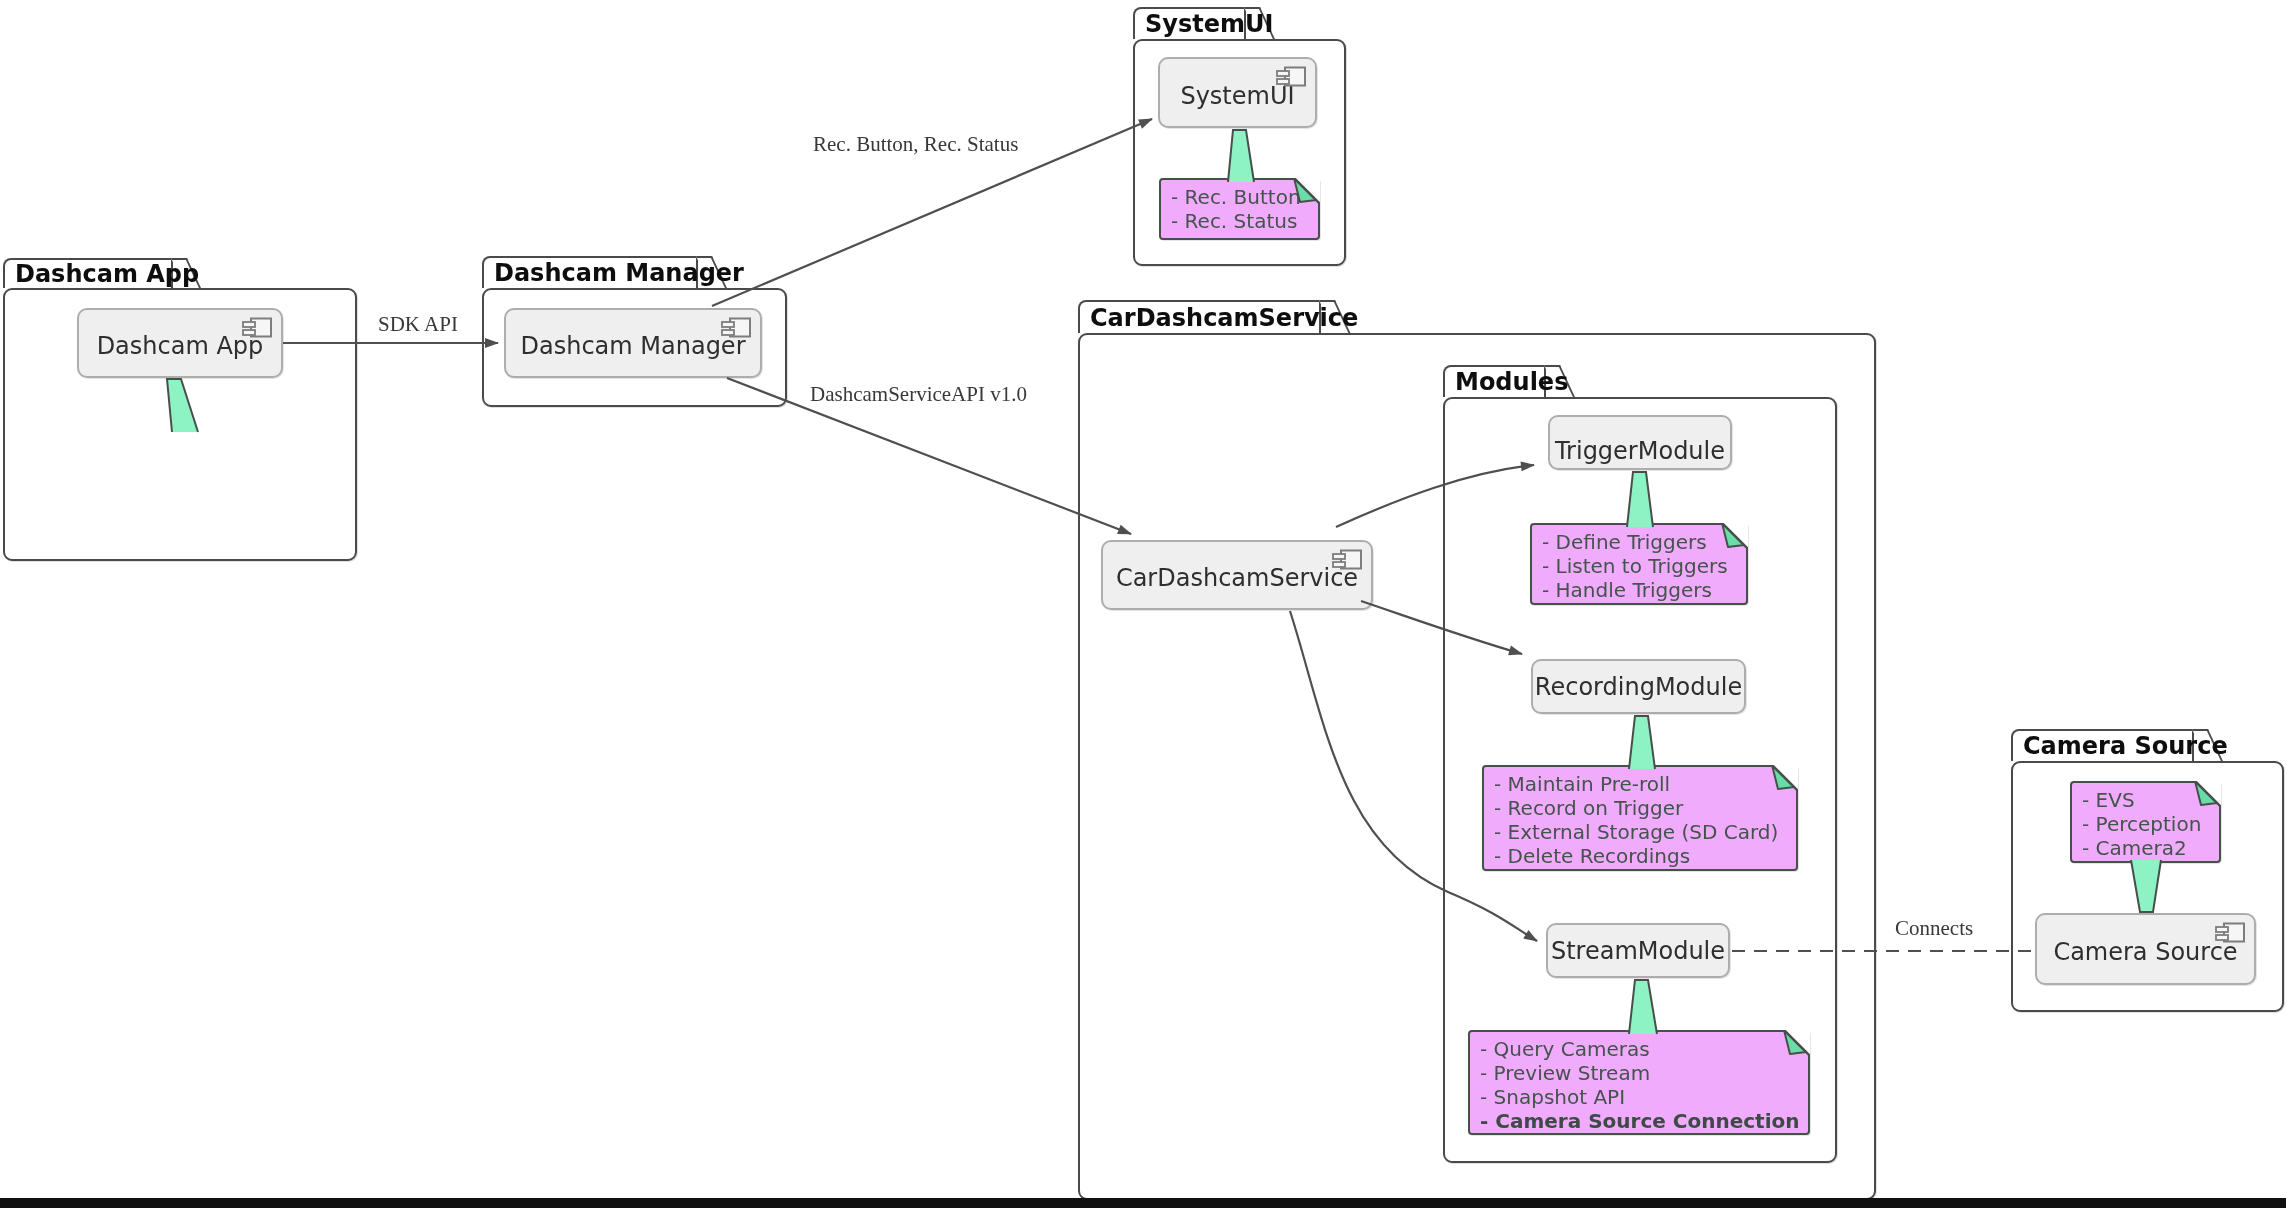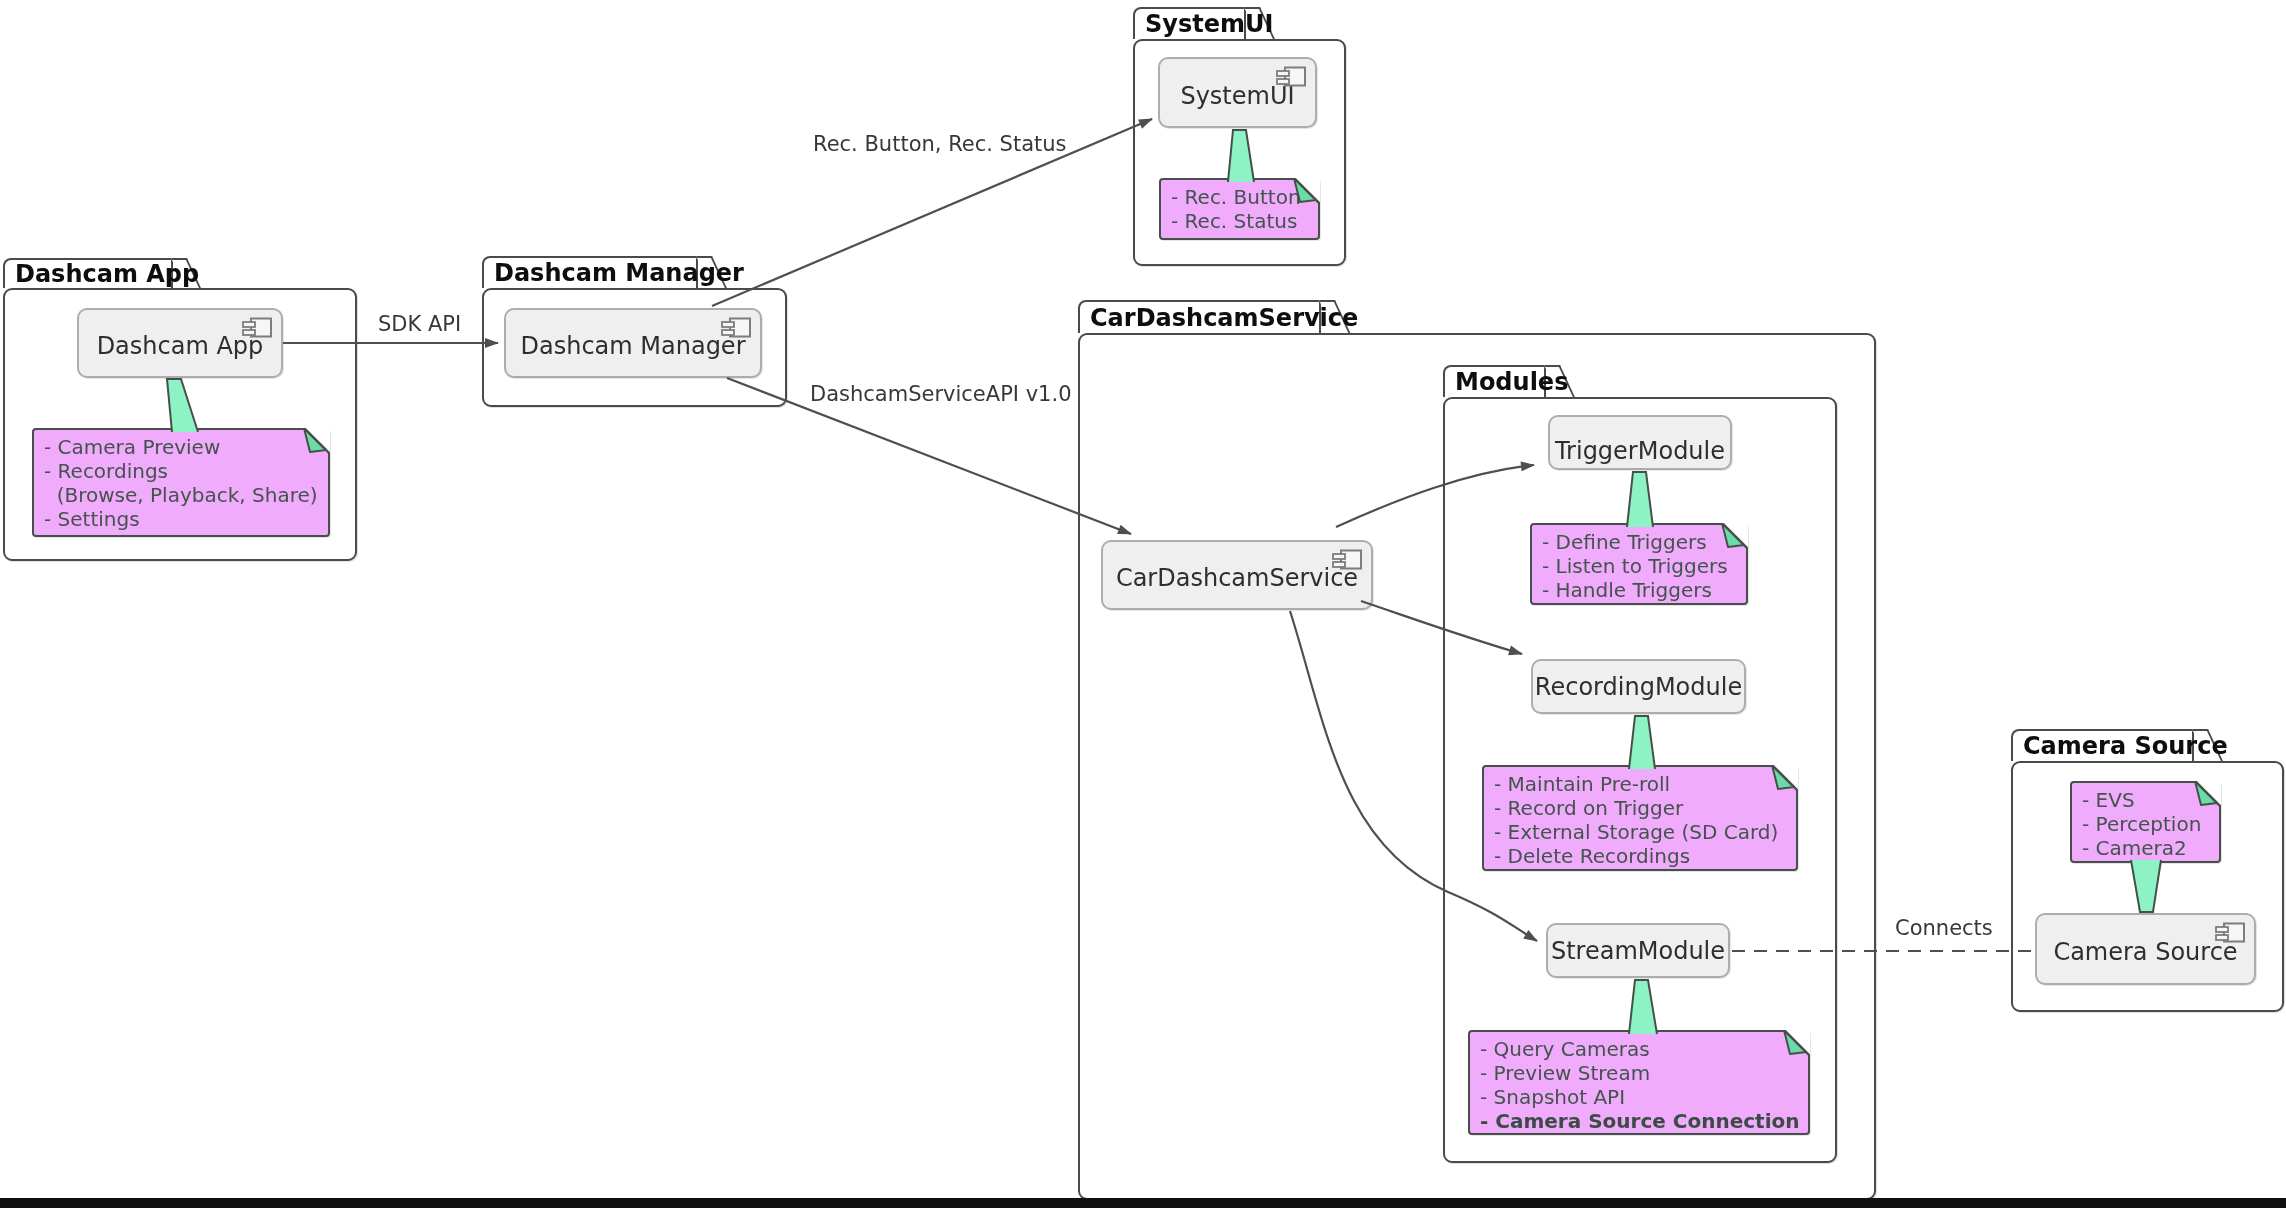--- a/index.html
+++ b/index.html
@@ -34,21 +34,21 @@
   
   .note{
     position:absolute;background:#f0abfc;border:2px solid #474f4a;border-radius:4px;
     padding:5px 10px;box-sizing:border-box;z-index:6;
     box-shadow:1px 1px 0 rgba(0,0,0,0.10);
   }
   .nline{font-size:20px;line-height:24px;color:#44534c;white-space:pre;}
   .nline.bold{font-weight:bold;color:#3c4b44;}
   .fold{position:absolute;top:-2px;right:-2px;z-index:7;}
   
-  .elabel{position:absolute;font-size:21px;color:#383838;white-space:nowrap;z-index:8;}
+  .elabel{position:absolute;font-size:21px;color:#383838;white-space:nowrap;z-index:8;font-family:Liberation Serif, serif;}
   
   #edges{position:absolute;left:0;top:0;z-index:10;pointer-events:none;}
   
   .bottom-bar{position:absolute;left:0;top:1198px;width:2286px;height:10px;background:#101010;z-index:20;}
 </style>
 </head>
 <body>
 
 <div id="stage">
 
@@ -132,31 +132,20 @@
 
   <div class="comp" style="left:2035px;top:913px;width:221px;height:72px">
     <svg class="cicon" width="32" height="24" viewBox="0 0 32 24">
       <rect x="10" y="2.5" width="20" height="18" fill="#f6f6f6" stroke="#7d7d7d" stroke-width="2"></rect>
       <rect x="2" y="6" width="12" height="5" fill="#f6f6f6" stroke="#7d7d7d" stroke-width="1.8"></rect>
       <rect x="2" y="14" width="12" height="5" fill="#f6f6f6" stroke="#7d7d7d" stroke-width="1.8"></rect>
     </svg>
     <span class="clabel">Camera Source</span>
   </div>
 
-  <div class="note" style="left:32px;top:428px;width:298px;height:109px">
-    <svg class="fold" width="30" height="30">
-      <polygon points="4,0 30,26 30,0" fill="#ffffff"></polygon>
-      <polygon points="4,0 26,22 10,24" fill="#6adca8" stroke="#474f4a" stroke-width="2" stroke-linejoin="round"></polygon>
-      <polyline points="4,0 30,26" stroke="#474f4a" stroke-width="2.4" fill="none"></polyline>
-    </svg>
-    <div class="nline">- Camera Preview</div>
-    <div class="nline">- Recordings</div>
-    <div class="nline">  (Browse, Playback, Share)</div>
-    <div class="nline">- Settings</div>
-  </div>
 
   <div class="note" style="left:1159px;top:178px;width:161px;height:62px">
     <svg class="fold" width="30" height="30">
       <polygon points="4,0 30,26 30,0" fill="#ffffff"></polygon>
       <polygon points="4,0 26,22 10,24" fill="#6adca8" stroke="#474f4a" stroke-width="2" stroke-linejoin="round"></polygon>
       <polyline points="4,0 30,26" stroke="#474f4a" stroke-width="2.4" fill="none"></polyline>
     </svg>
     <div class="nline">- Rec. Button</div>
     <div class="nline">- Rec. Status</div>
   </div>

